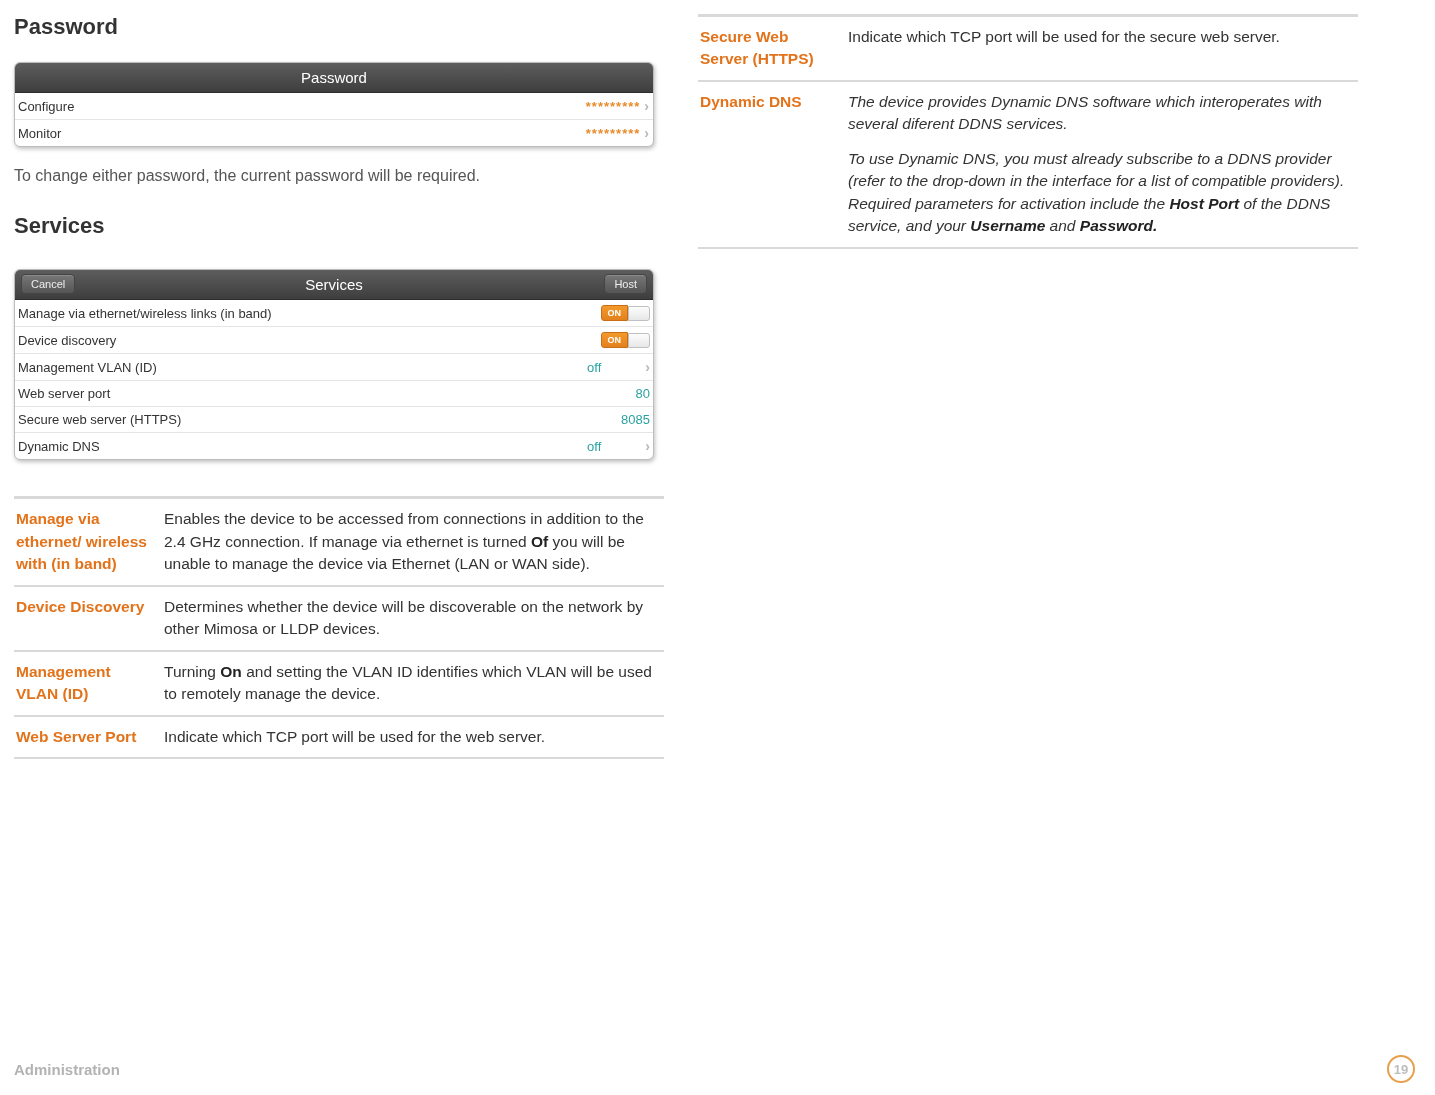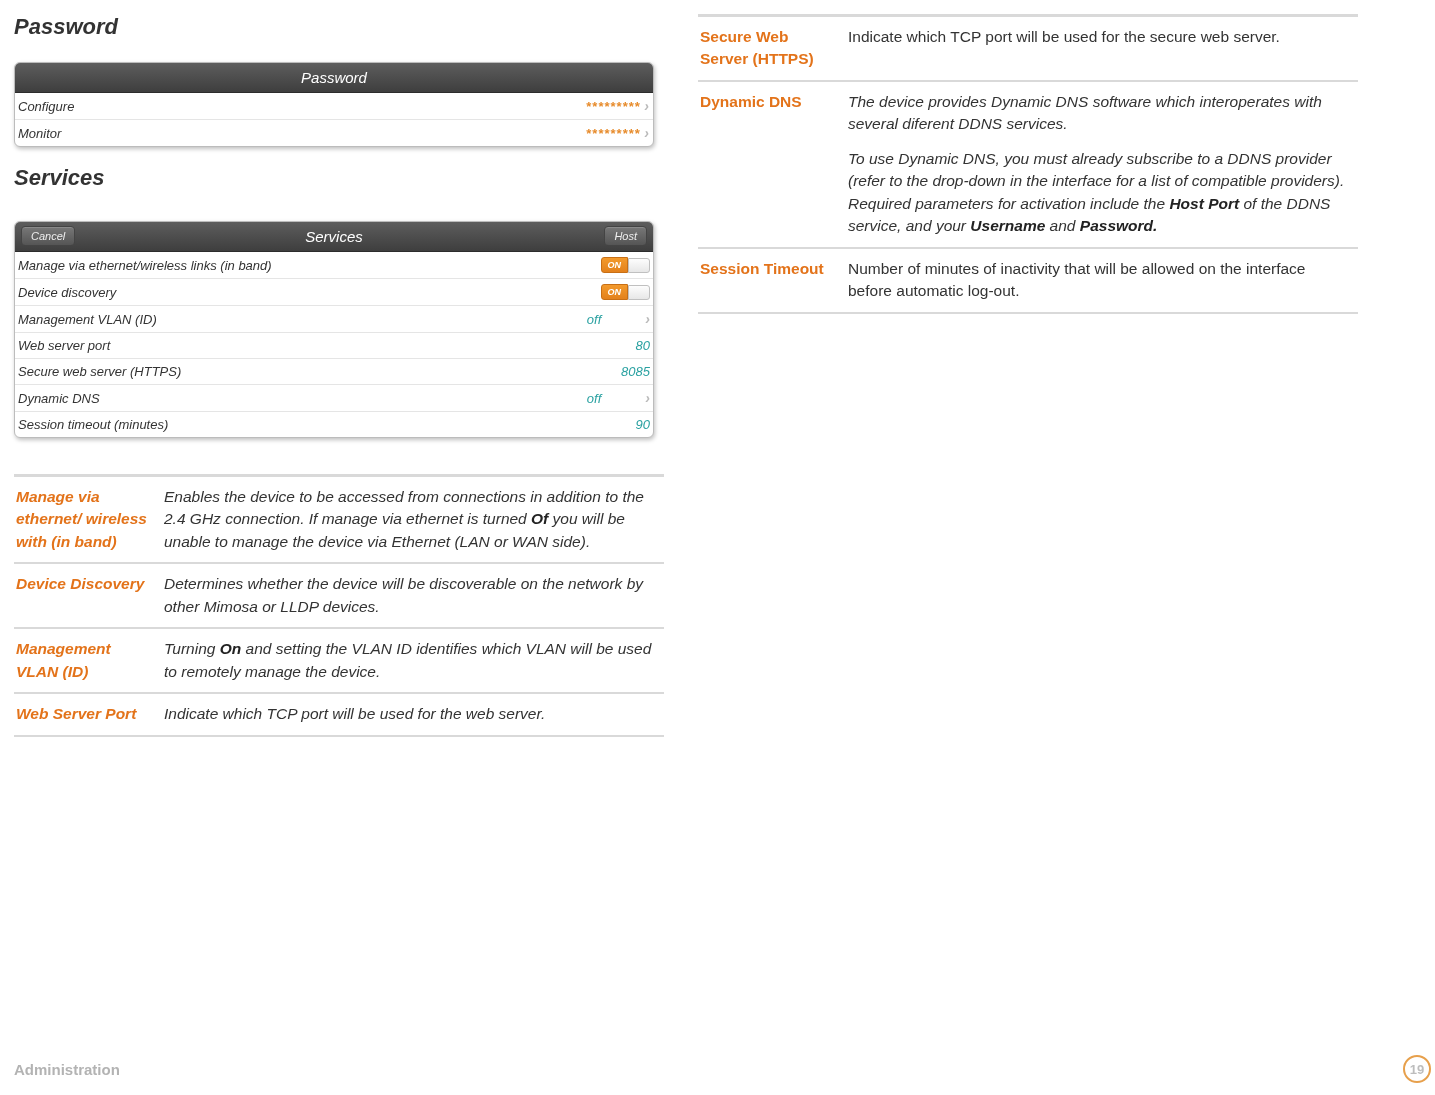--- a/index.html
+++ b/index.html
@@ -11,21 +11,21 @@
     padding: 14px 20px 10px 14px;
     background: #fff;
     width: 1435px;
     height: 1095px;
     position: relative;
   }
   .columns {
     display: flex;
     gap: 34px;
   }
-  .col-left { width: 650px; font-style: italic; }
+  .col-left { width: 650px; }
   .col-right { width: 660px; }
 
   h2.section-title {
     font-size: 22px;
     font-weight: bold;
     color: #333;
     margin: 0 0 22px 0;
   }
 
   
@@ -139,21 +139,21 @@
   .def-desc p { margin: 0 0 12px 0; font-style: italic; }
   .def-desc p:last-child { margin-bottom: 0; }
   .def-desc b { color: #222; }
 
   .right-table .def-table { margin-top: 0; }
 
   .footer {
     position: absolute;
     bottom: 12px;
     left: 14px;
-    right: 4px;
+    right: 20px;
     display: flex;
     justify-content: space-between;
     align-items: center;
   }
   .footer-label {
     color: #b3b3b3;
     font-weight: bold;
     font-size: 15px;
   }
   .page-badge {
@@ -190,20 +190,21 @@
         <div class="ui-row">
           <span>Monitor</span>
           <span class="val">
             <span>*********</span>
             <span class="chev">›</span>
           </span>
         </div>
       </div>
     </div>
 
+    <div class="body-text">To change either password, the current password will be required.</div>
 
     <h2 class="section-title">Services</h2>
 
     <div class="ui-panel" style="width:640px; margin-top:30px;">
       <div class="ui-panel-head">
         <span class="ui-btn left">Cancel</span>
         <span>Services</span>
         <span class="ui-btn right">Host</span>
       </div>
       <div id="services-rows">
@@ -236,24 +237,20 @@
             <span>Secure web server (HTTPS)</span>
             <span class="val teal">8085</span>
           </div>
           <div class="ui-row">
             <span>Dynamic DNS</span>
             <span class="val teal">
               <span>off</span>
               <span class="chev">›</span>
             </span>
           </div>
-          <div class="ui-row">
-            <span>Session timeout (minutes)</span>
-            <span class="val teal">90</span>
-          </div>
         </div>
     </div>
 
     <table class="def-table">
       <tbody id="defs-left">
           <tr class="first">
             <td class="def-term">Manage via ethernet/ wireless with (in band)</td>
             <td class="def-desc">Enables the device to be accessed from connections in addition to the 2.4 GHz connection. If manage via ethernet is turned <b>Of</b> you will be unable to manage the device via Ethernet (LAN or WAN side).</td>
           </tr>
           <tr>
@@ -283,24 +280,20 @@
             <td class="def-desc">Indicate which TCP port will be used for the secure web server.</td>
           </tr>
           <tr>
             <td class="def-term">Dynamic DNS</td>
             <td class="def-desc">
               <p>The device provides Dynamic DNS software which interoperates with several diferent DDNS services.</p>
               <p>To use Dynamic DNS, you must already subscribe to a DDNS provider (refer to the drop-down in the interface for a list of compatible providers). Required parameters for activation include the <b>Host Port</b> of the DDNS service, and your <b>Username</b> and <b>Password.</b></p>
             </td>
           </tr>
           <tr>
-            <td class="def-term">Session Timeout</td>
-            <td class="def-desc">Number of minutes of inactivity that will be allowed on the interface before automatic log-out.</td>
-          </tr>
-          <tr>
             <td colspan="2" style="padding: 0px; height: 0px;"></td>
           </tr>
         </tbody>
     </table>
   </div>
 </div>
 
 <div class="footer">
   <span class="footer-label">Administration</span>
   <span class="page-badge">19</span>

